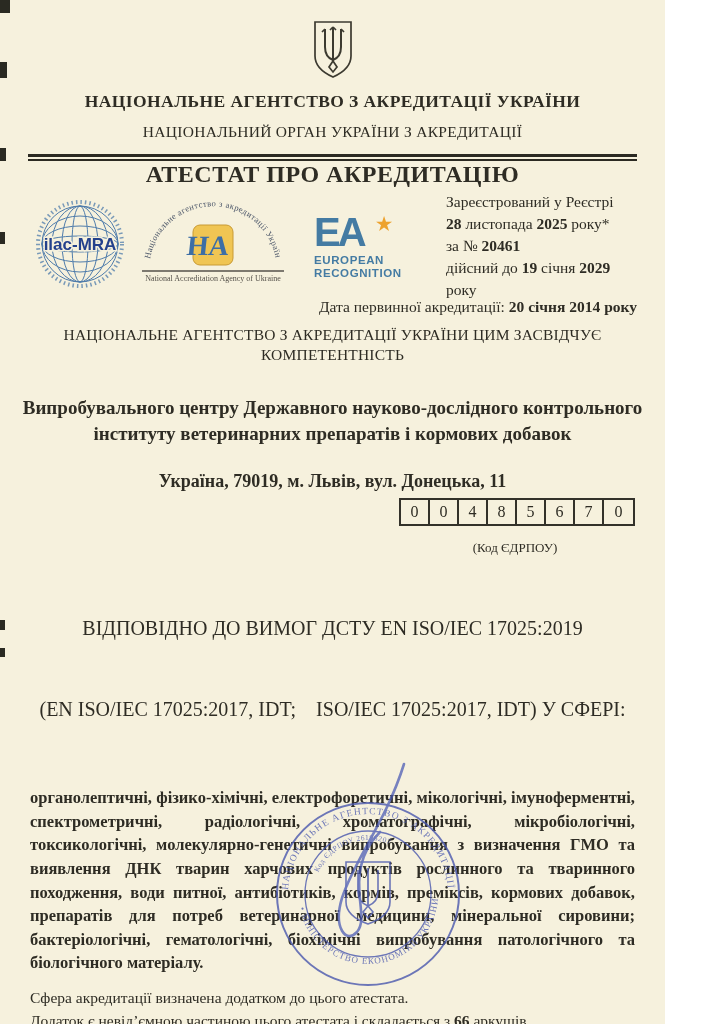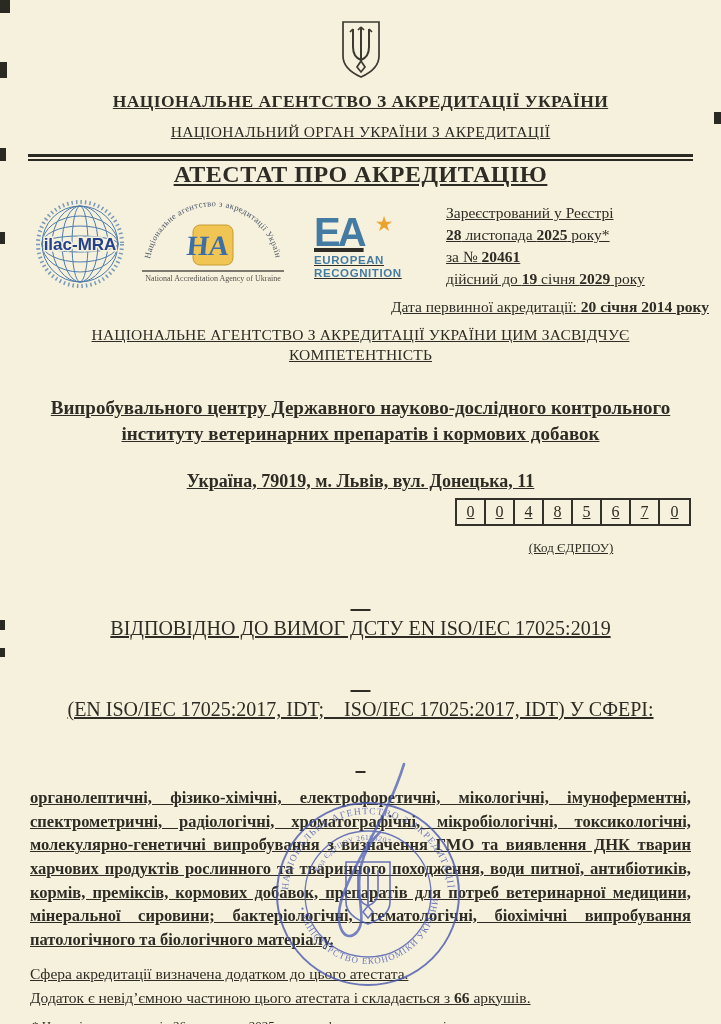--- a/index.html
+++ b/index.html
@@ -1,20 +1,20 @@
 <!DOCTYPE html>
 <html><head>
 <meta charset="utf-8">
 <style>
   * { margin:0; padding:0; box-sizing:border-box; }
   html,body { width:721px; }
   body { font-family:"Liberation Serif", serif; }
   .page {
-    position:relative; width:721px; height:1024px;
-    background:#f6f1dd; color:#2e2c24; overflow:hidden;text-decoration:underline;
+    position:relative; width:665px; height:1024px;
+    background:#f6f1dd; color:#2e2c24; overflow:hidden;
   }
   .b { font-weight:bold; }
 
   
   .tick { position:absolute; background:#2a2a22; }
 
   
   .emblem-wrap { padding-top:20px; display:flex; justify-content:center; }
 
   .agency-title { margin-top:7px; text-align:center; font-weight:bold; font-size:17.5px; letter-spacing:.4px; }
@@ -27,21 +27,21 @@
 
   
   .logo-row { margin-top:10px; padding:0 26px 0 30px; display:flex; align-items:center; height:96px; }
   .logo { flex:0 0 auto; }
   .naau-logo { margin-left:4px; }
   .ea-logo { margin-left:22px; width:118px; font-family:"Liberation Sans", sans-serif; color:#447ba3; }
   .ea-letters { position:relative; font-weight:bold; font-size:40px; letter-spacing:-3px; line-height:40px; }
   .ea-star { position:absolute; left:62px; top:-8px; color:#eda22e; font-size:18px; letter-spacing:0; }
   .ea-cap { font-weight:bold; font-size:11.5px; letter-spacing:.6px; line-height:13px; margin-top:2px; }
   .reg-block { margin-left:14px; flex:1; font-size:15.5px; line-height:1.42; }
-  .primary-line { margin-top:4px; padding-right:12px; text-align:right; font-size:15.5px; }
+  .primary-line { margin-top:4px; padding-right:28px; text-align:right; font-size:15.5px; }
 
   .statement { margin:9px auto 0 auto; max-width:620px; text-align:center; font-size:15.5px; line-height:1.32; letter-spacing:.2px; }
   .org-name { margin:29px auto 0 auto; max-width:665px; text-align:center; font-weight:bold; font-size:19px; line-height:1.35; }
   .org-address { margin-top:25px; text-align:center; font-weight:bold; font-size:18px; }
 
   .edrpou-wrap { margin:6px 30px 0 0; display:flex; flex-direction:column; align-items:flex-end; }
   .edrpou-boxes { display:flex; border:2px solid #33322a; }
   .edrpou-cell { width:29px; height:24px; border-right:2px solid #33322a;
     display:flex; align-items:center; justify-content:center; font-size:16px; }
   .edrpou-cell:last-child { border-right:none; }

